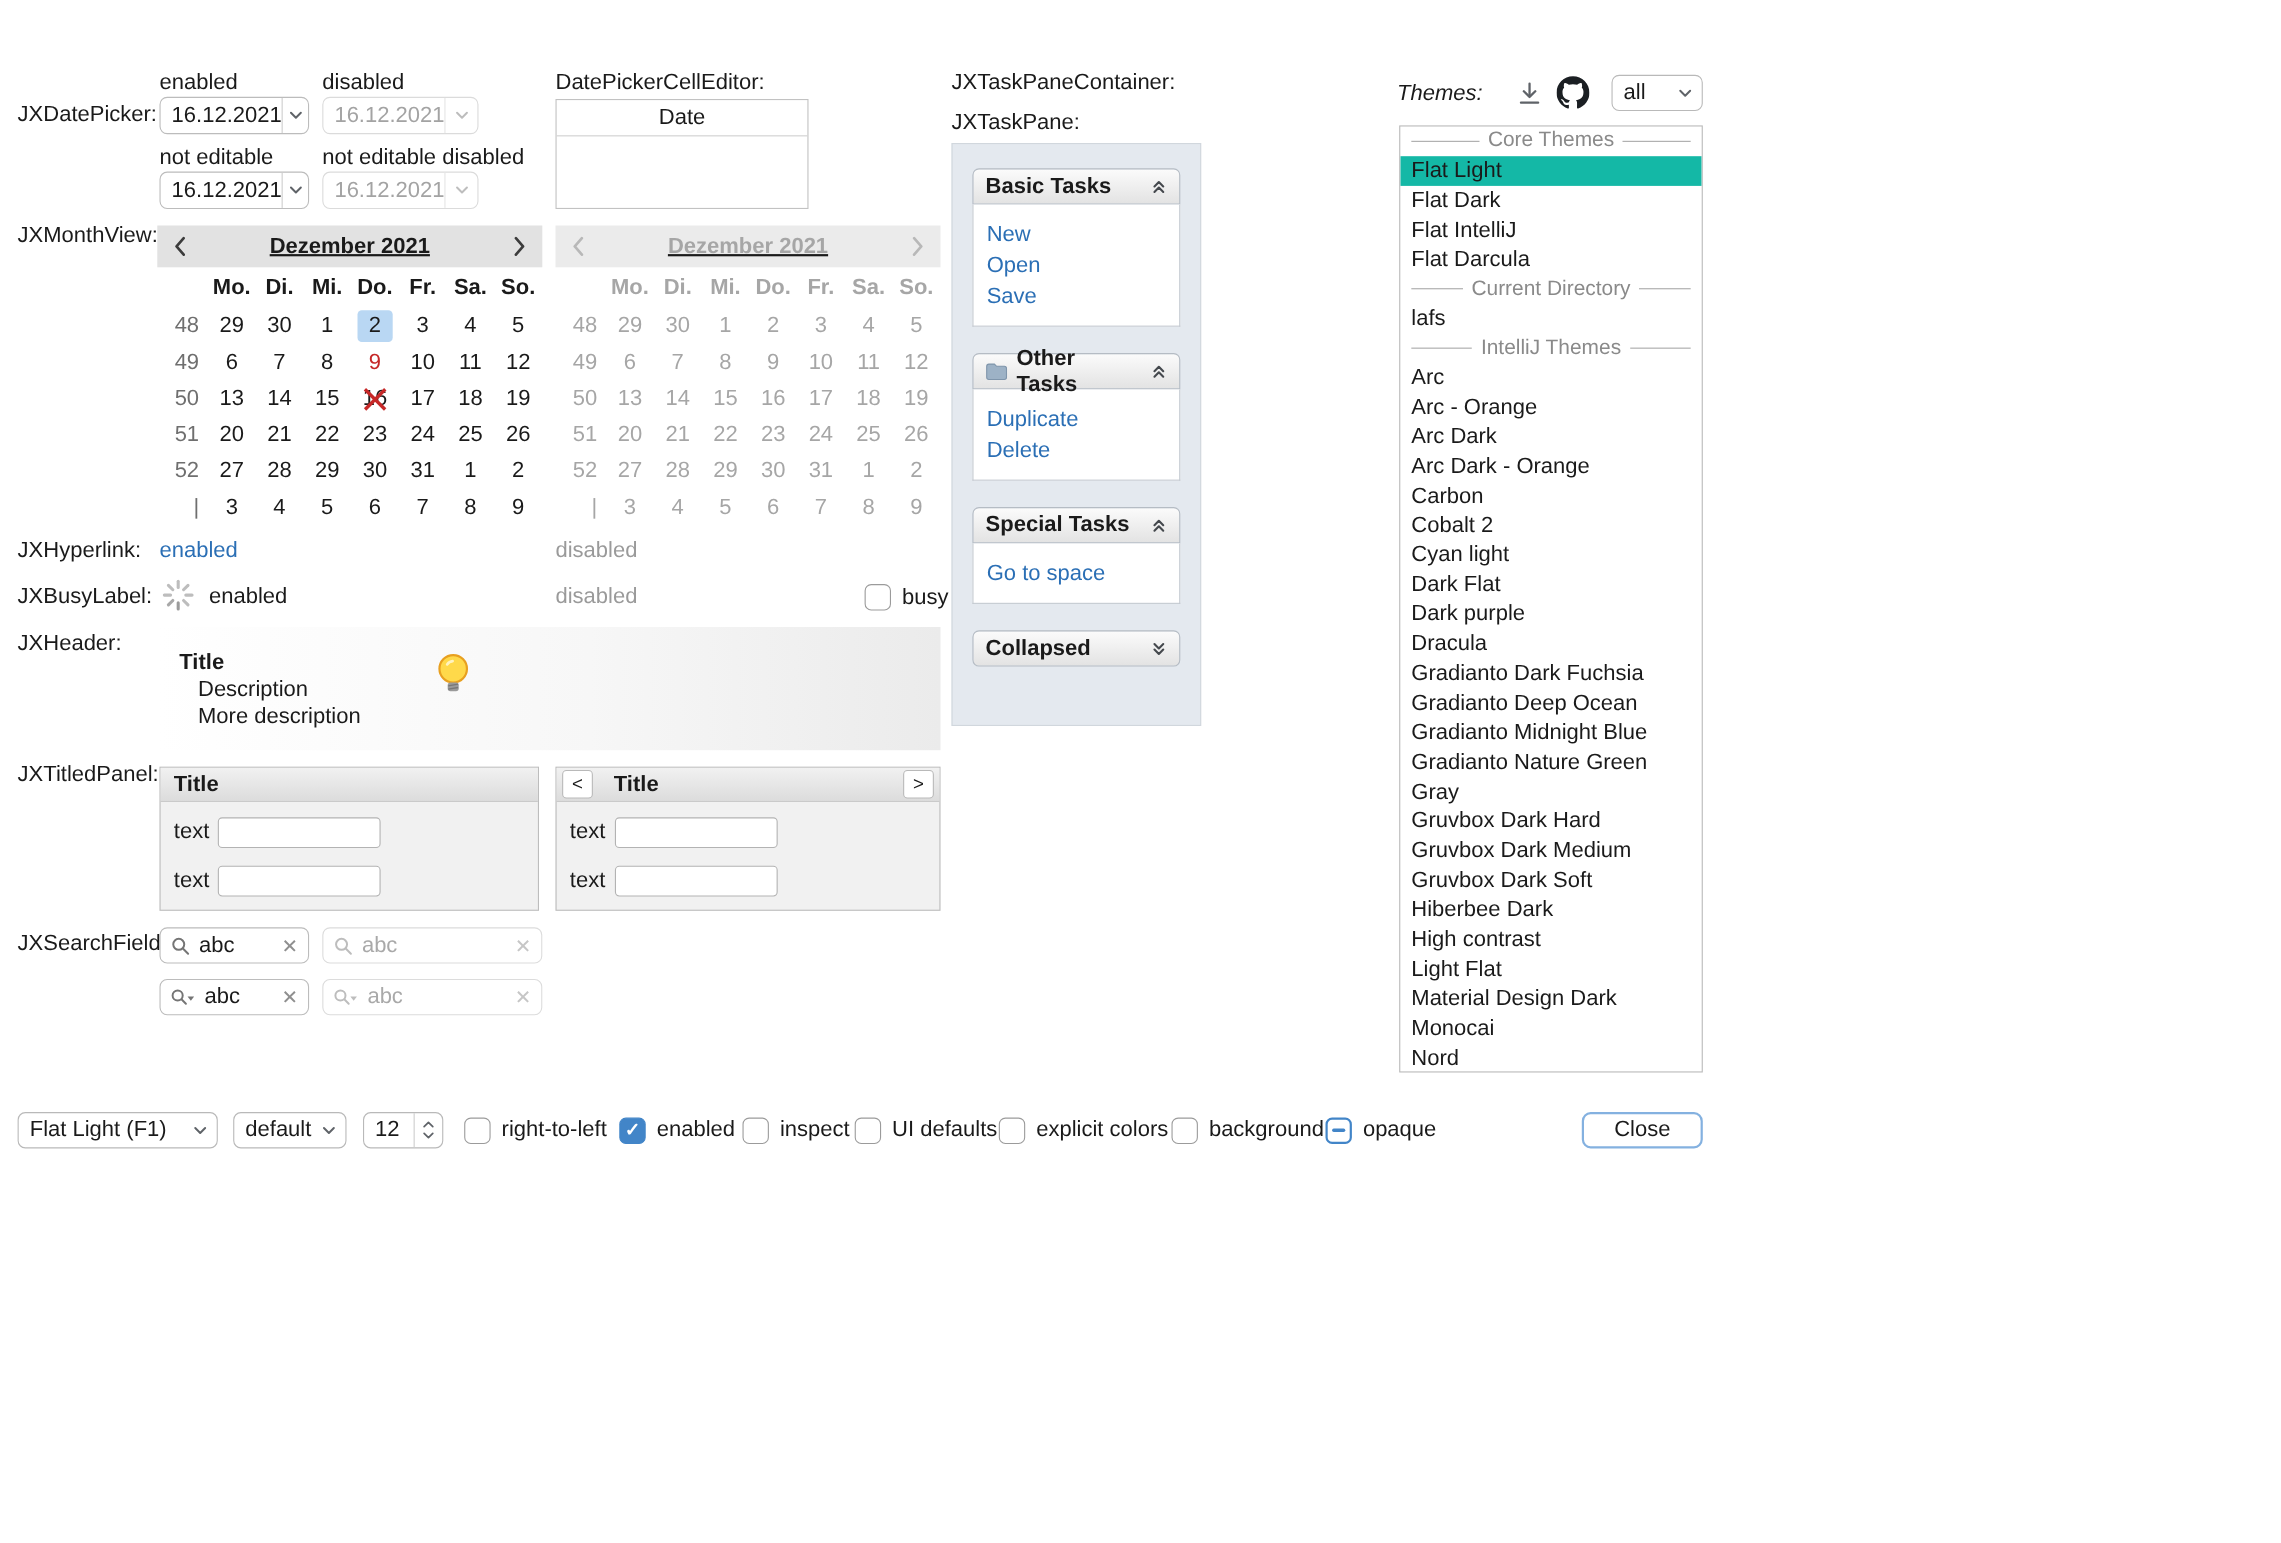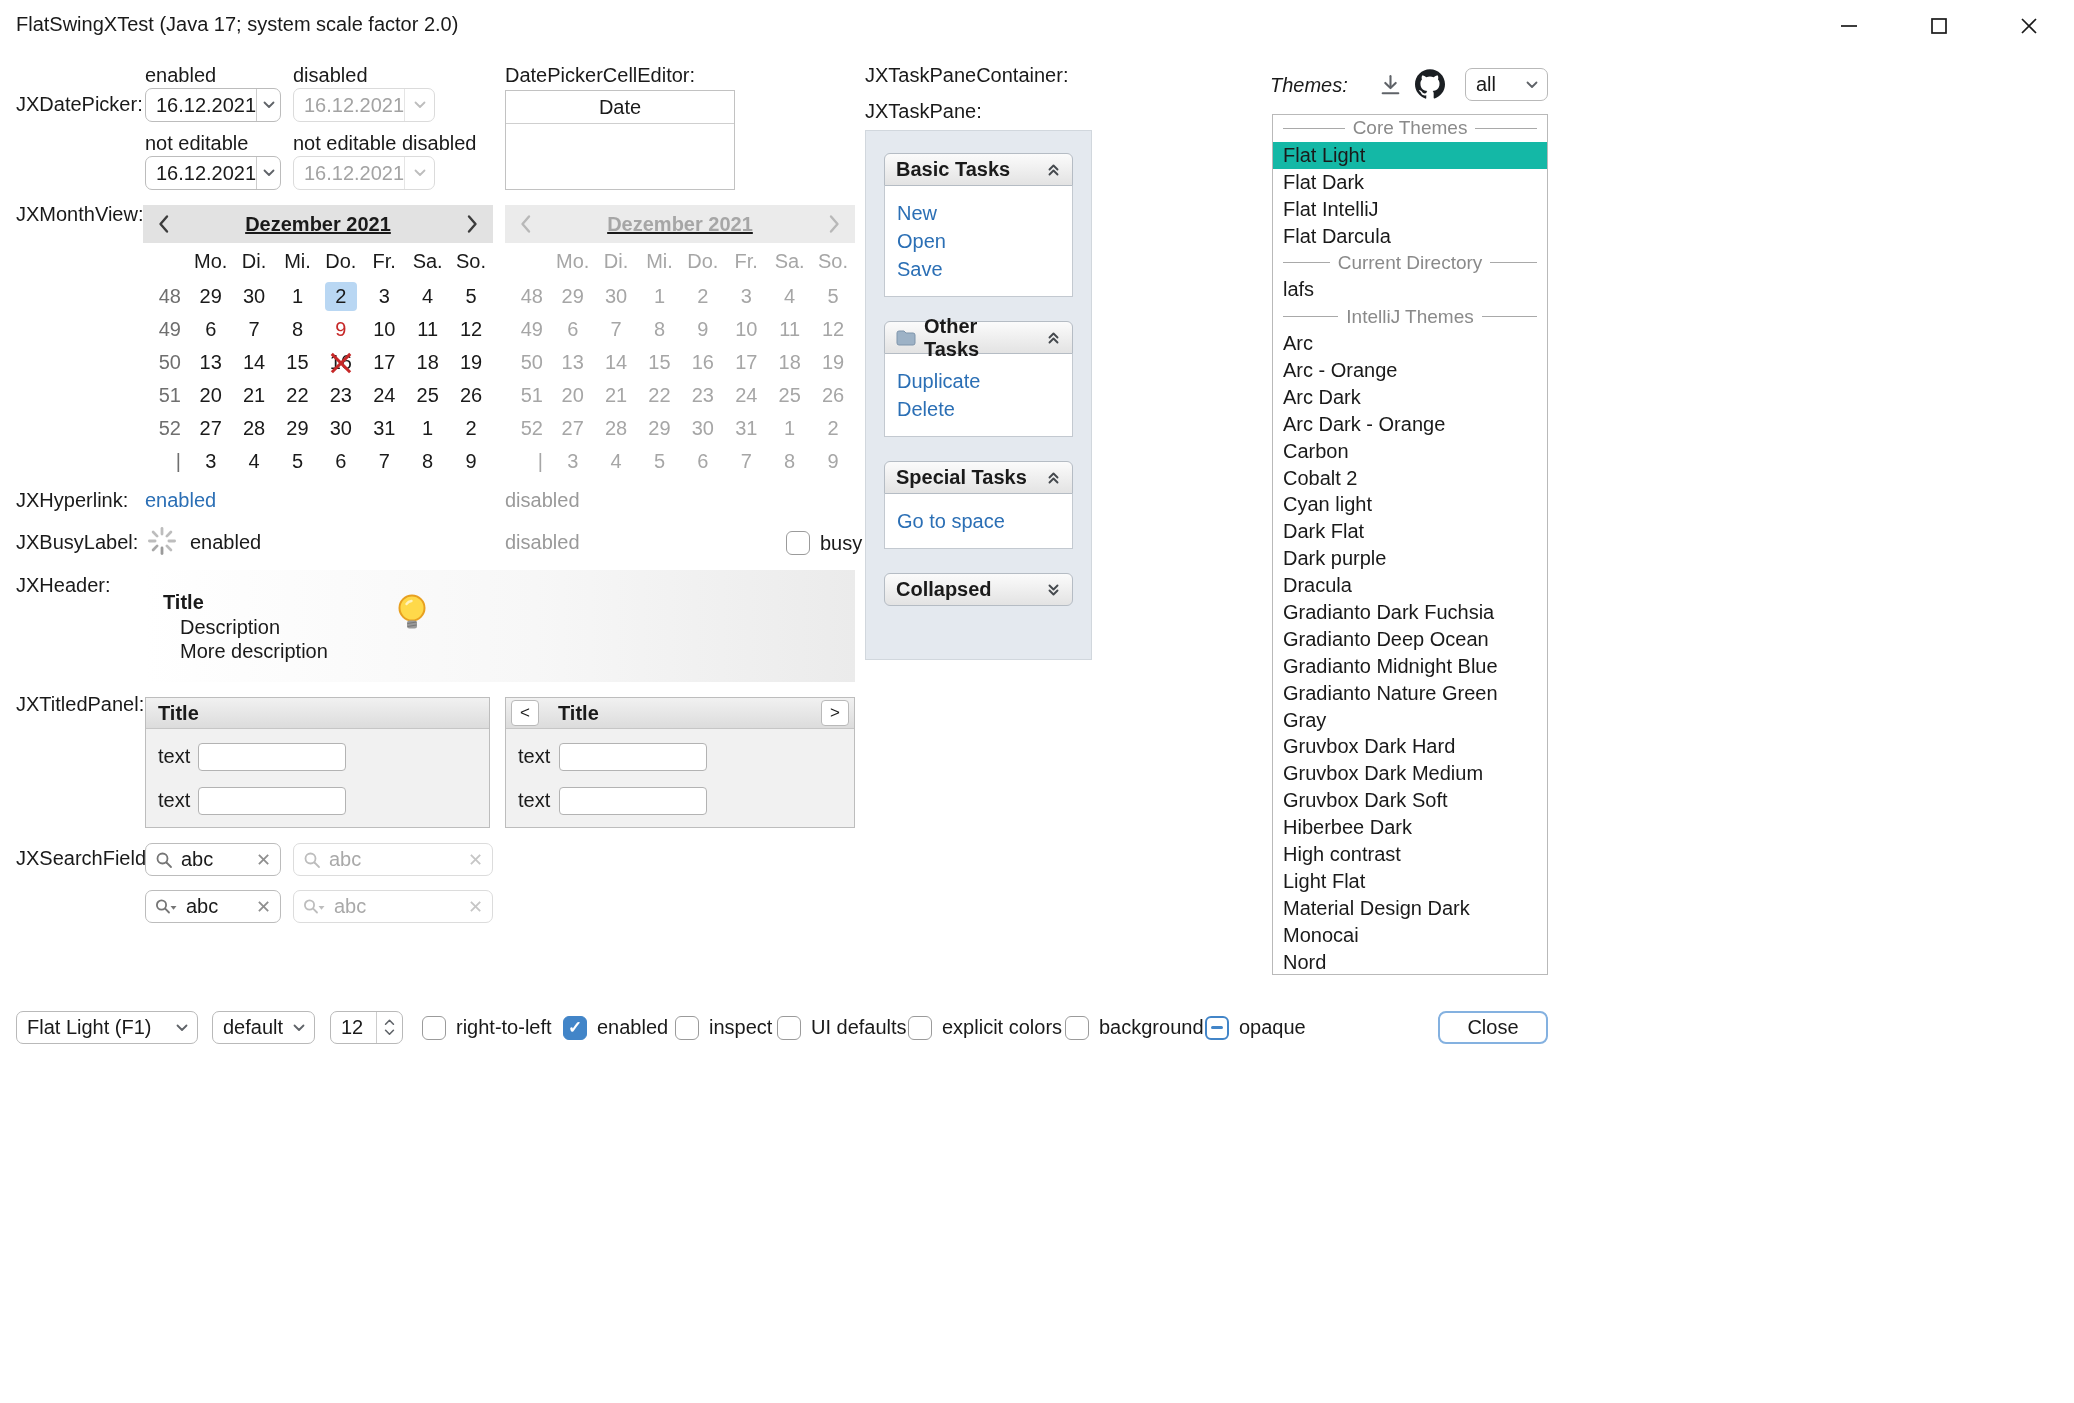--- a/index.html
+++ b/index.html
@@ -31,21 +31,21 @@
   .ce-row { height:33px; display:flex; align-items:center; padding-left:8px; }
 
   
   .calendar { position:absolute; width:350px; height:273px; background:#fff; }
   #cal-enabled { left:143px; top:205px; }
   #cal-disabled { left:505px; top:205px; }
   .cal-header { height:38px; background:#e2e2e2; display:flex; align-items:center; padding:0 14px;text-decoration:underline; }
   .cal-title { flex:1; text-align:center; font-weight:bold; }
   .cal-nav { display:flex; color:#3c3c3c; }
   .cal-grid { display:grid; grid-template-columns:46px repeat(7,43.4px); grid-template-rows:37px repeat(6,33px); }
-  .cal-grid .dh { font-weight:normal; display:flex; align-items:center; justify-content:center; }
+  .cal-grid .dh { font-weight:bold; display:flex; align-items:center; justify-content:center; }
   .cal-grid .wk { color:#6f6f6f; display:flex; align-items:center; justify-content:flex-end; padding-right:8px; }
   .cal-grid .day { position:relative; display:flex; align-items:center; justify-content:center; }
   .cal-grid .day span { position:relative; z-index:1; }
   .day.sel::before { content:""; position:absolute; left:6px; right:6px; top:2px; bottom:2px; background:var(--selection); border-radius:4px; }
   .day.today { color:var(--today); }
   .day.flag::before { content:""; position:absolute; left:50%; top:50%; width:26px; height:2.8px; background:var(--today); transform:translate(-50%,-50%) rotate(45deg); z-index:2; }
   .day.flag::after  { content:""; position:absolute; left:50%; top:50%; width:26px; height:2.8px; background:var(--today); transform:translate(-50%,-50%) rotate(-45deg); z-index:2; }
   .calendar.disabled .cal-header { background:#ebebeb; }
   .calendar.disabled .cal-title { color:#a6a6a6; }
   .calendar.disabled .cal-nav { color:#b8b8b8; }
@@ -131,38 +131,20 @@
 
   .bb-check { position:absolute; top:1011px; height:33px; display:flex; align-items:center; gap:10px; white-space:nowrap; }
   .bbc-0{left:422px}.bbc-1{left:563px}.bbc-2{left:675px}.bbc-3{left:777px}.bbc-4{left:908px}.bbc-5{left:1065px}.bbc-6{left:1205px}
   #bb-close { position:absolute; left:1438px; top:1011px; width:110px; height:33px; border:2px solid #84b1e0; border-radius:8px; background:#fff; display:flex; align-items:center; justify-content:center; font:inherit; color:#1a1a1a; }
 </style>
 </head>
 <body>
 
 <div class="app">
 
-  <div class="titlebar">
-    <span class="title">FlatSwingXTest (Java 17;  system scale factor 2.0)</span>
-    <div class="win-btn" id="win-min">
-      <svg width="20" height="20" viewBox="0 0 20 20">
-          <line x1="2" y1="10" x2="18" y2="10" stroke="#1a1a1a" stroke-width="1.7"></line>
-        </svg>
-    </div>
-    <div class="win-btn" id="win-max">
-      <svg width="20" height="20" viewBox="0 0 20 20">
-          <rect x="3" y="3" width="14" height="14" fill="none" stroke="#1a1a1a" stroke-width="1.7"></rect>
-        </svg>
-    </div>
-    <div class="win-btn" id="win-close">
-      <svg width="20" height="20" viewBox="0 0 20 20">
-          <path d="M3 3 L17 17 M17 3 L3 17" stroke="#1a1a1a" stroke-width="1.7"></path>
-        </svg>
-    </div>
-  </div>
 
   <span class="row-label" style="left:16px;top:93px">JXDatePicker:</span>
   <span class="row-label" style="left:16px;top:203px">JXMonthView:</span>
   <span class="row-label" style="left:16px;top:489px">JXHyperlink:</span>
   <span class="row-label" style="left:16px;top:531px">JXBusyLabel:</span>
   <span class="row-label" style="left:16px;top:574px">JXHeader:</span>
   <span class="row-label" style="left:16px;top:693px">JXTitledPanel:</span>
   <span class="row-label" style="left:16px;top:847px">JXSearchField:</span>
 
   <span class="caption" style="left:145px;top:64px">enabled</span>

